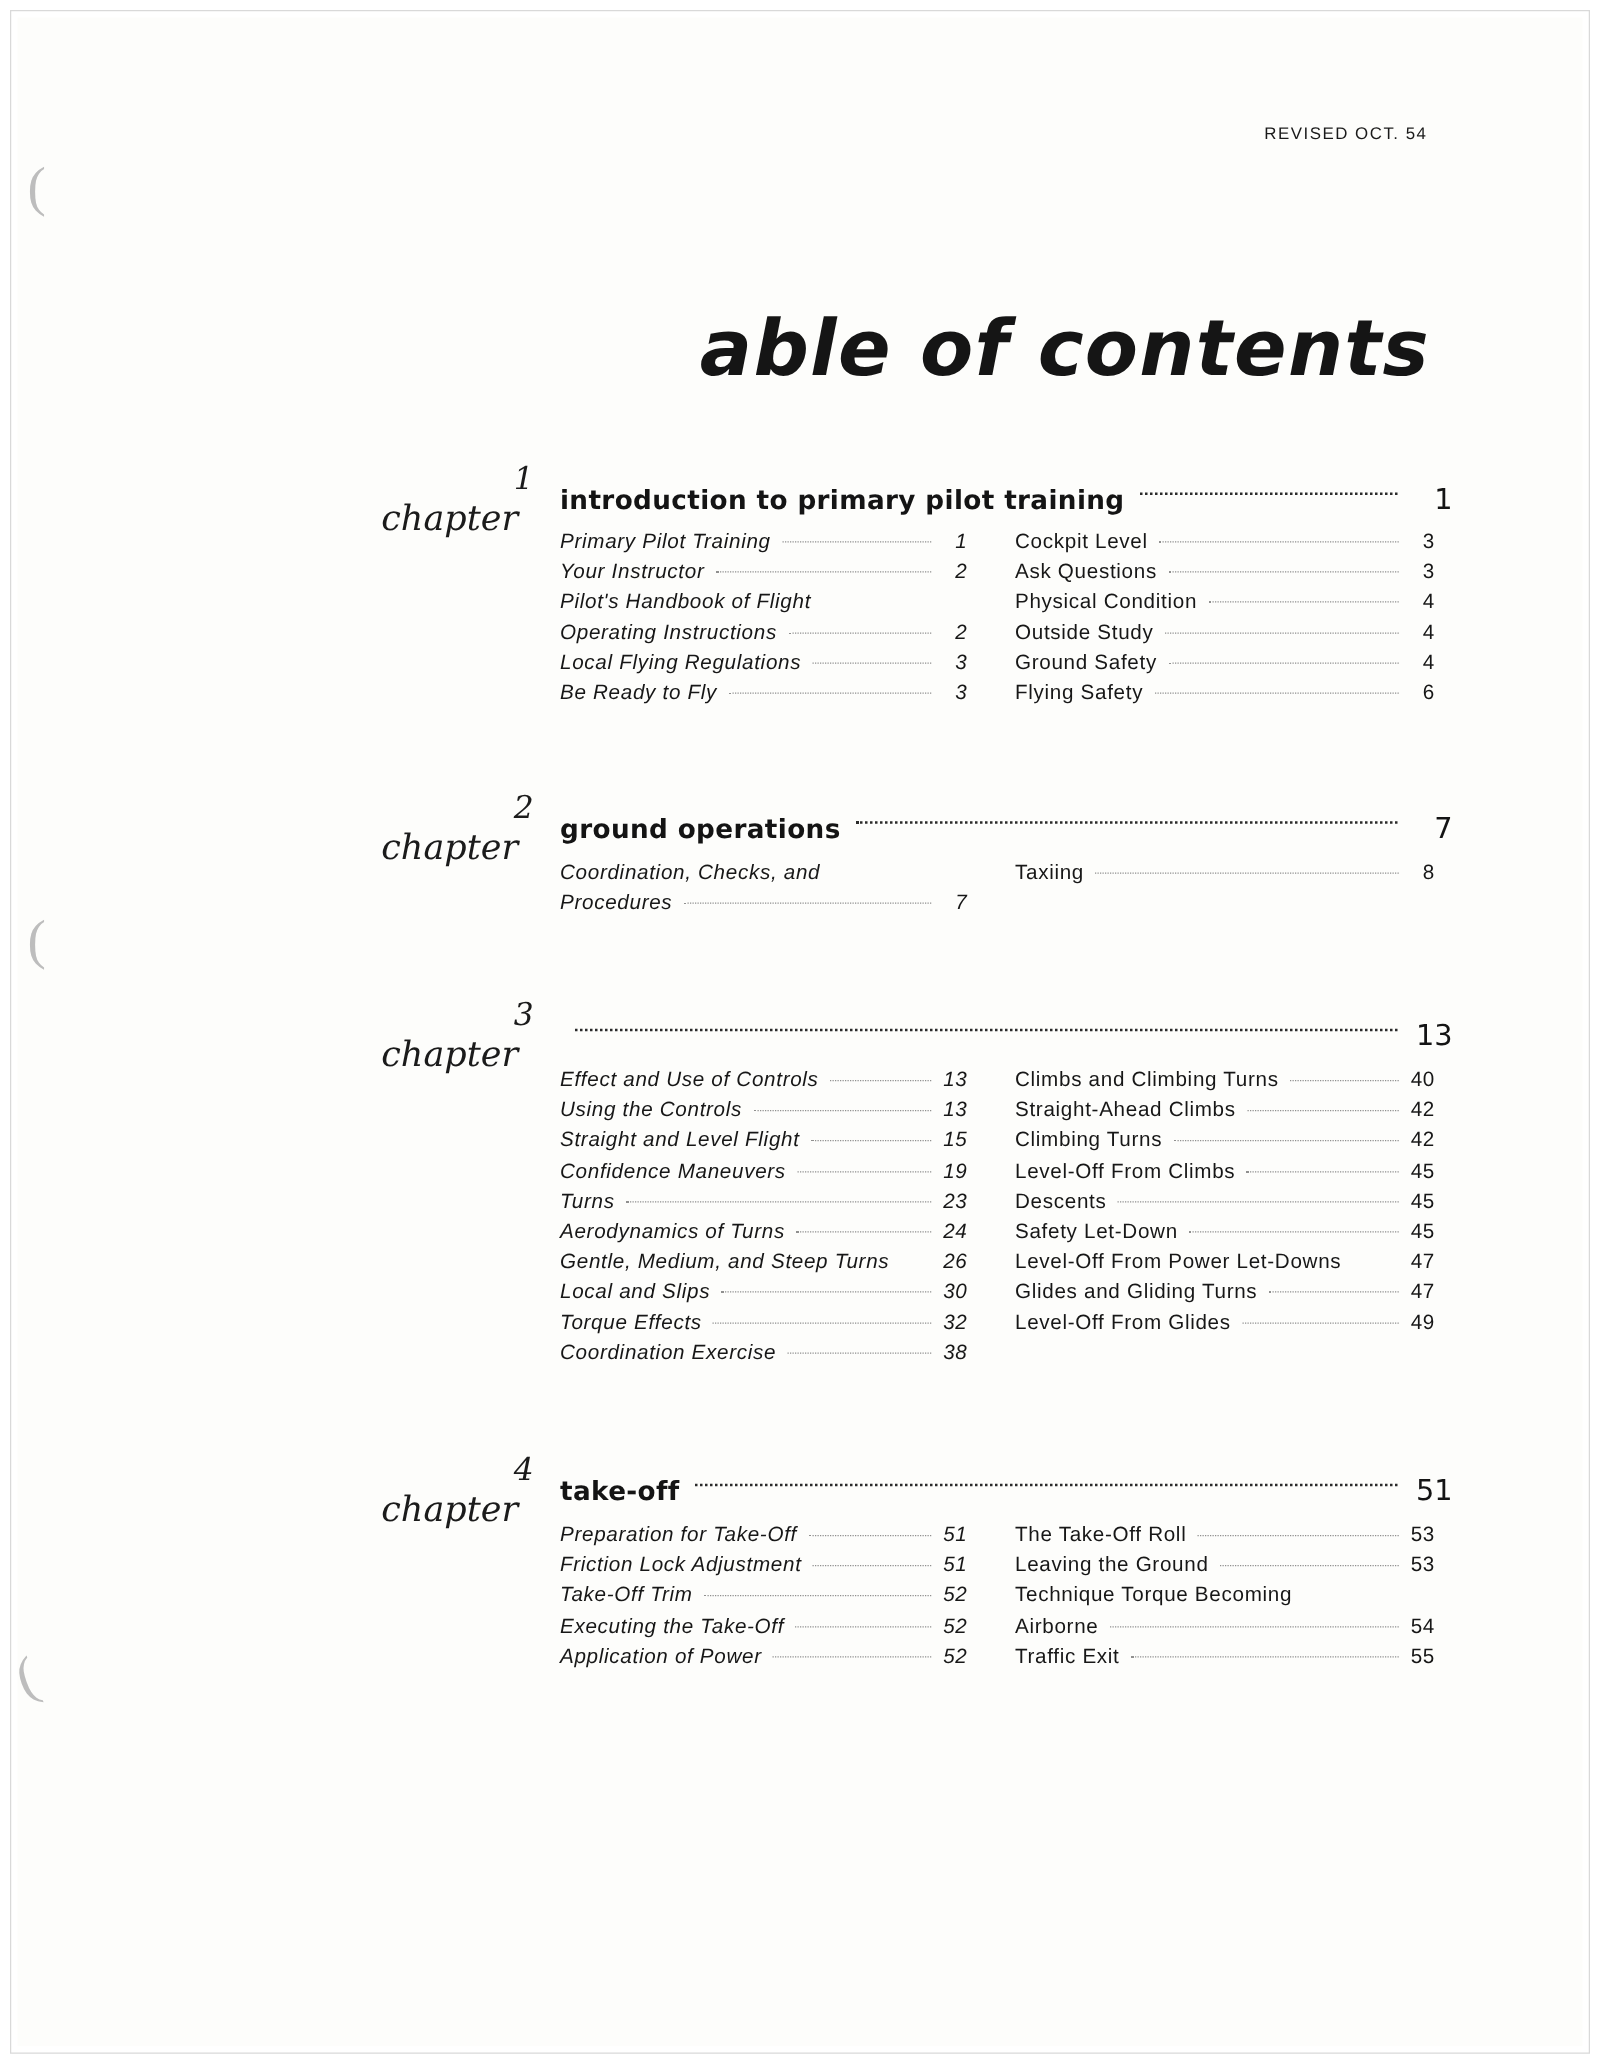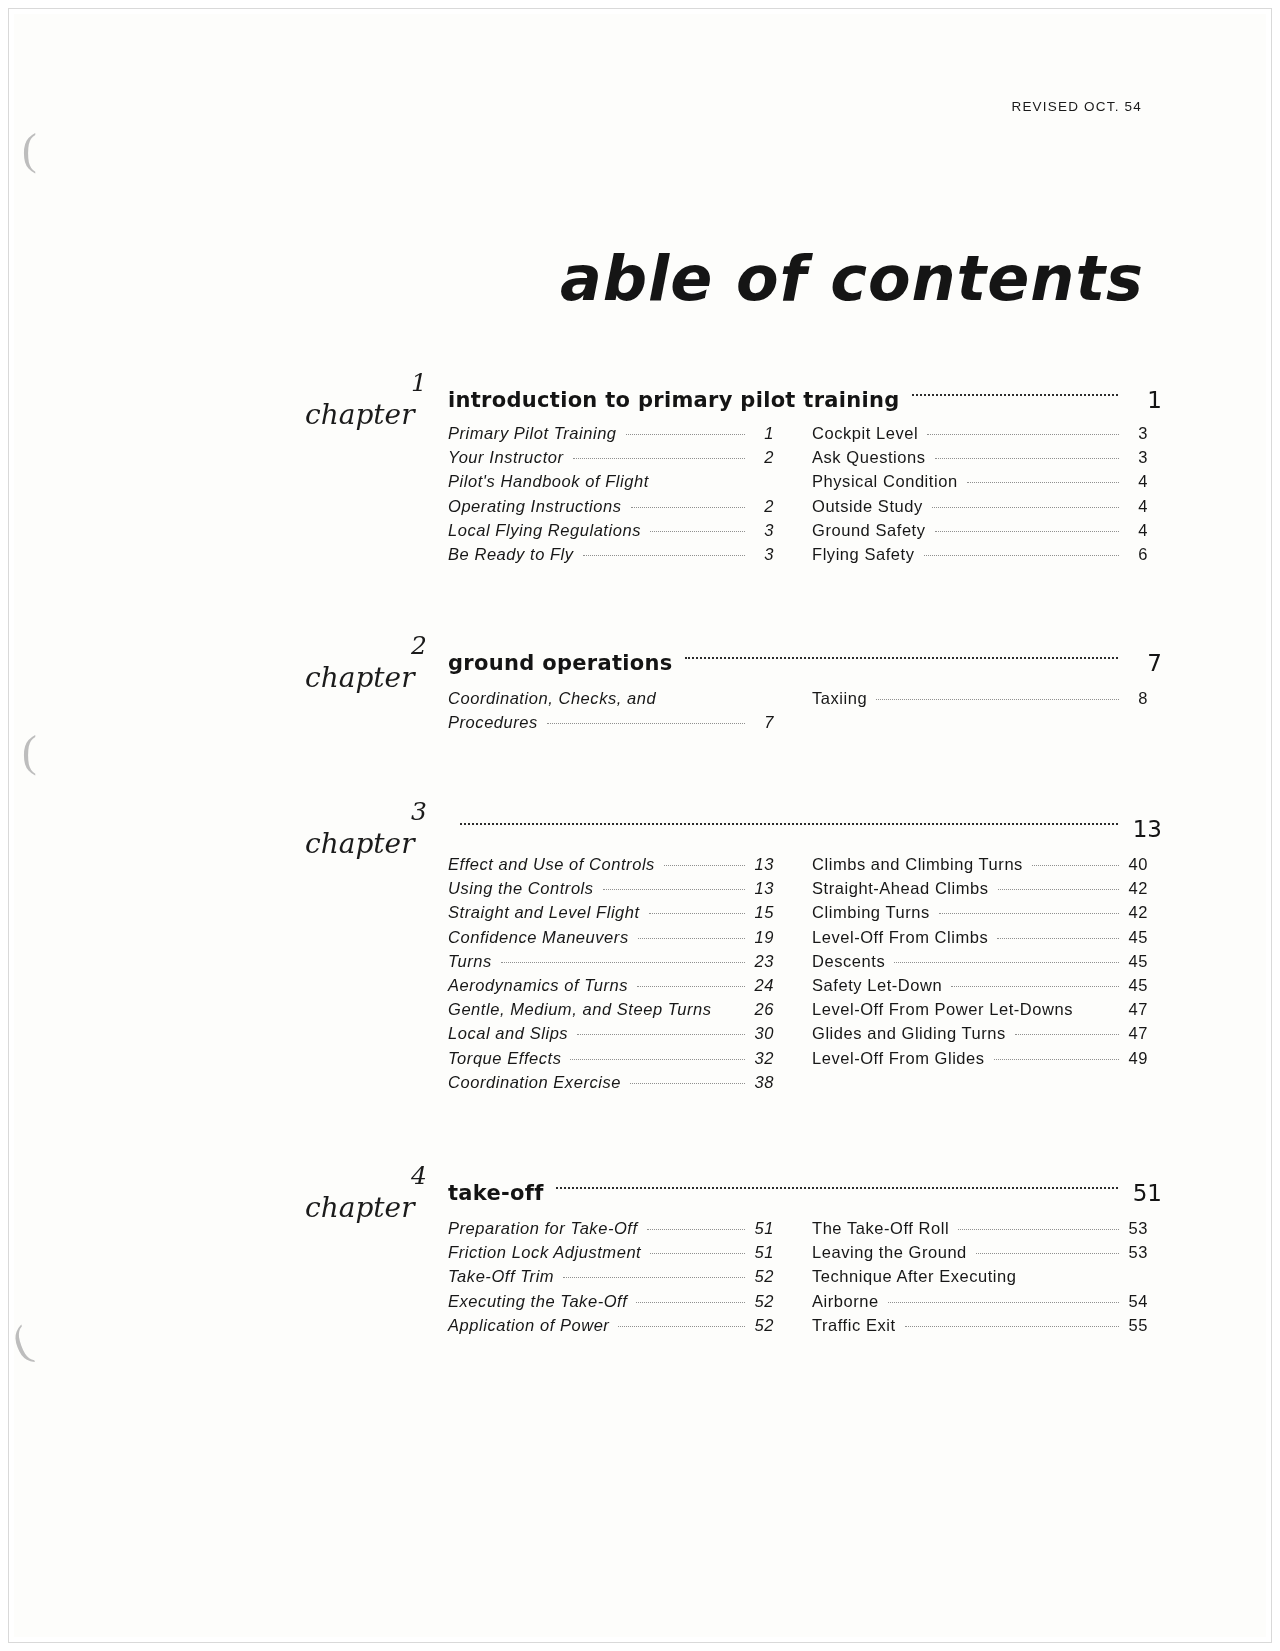--- a/index.html
+++ b/index.html
@@ -454,21 +454,21 @@
           <span class="entry-label">The Take-Off Roll</span>
           <span class="entry-leader"></span>
           <span class="entry-page">53</span>
         </div>
         <div class="entry">
           <span class="entry-label">Leaving the Ground</span>
           <span class="entry-leader"></span>
           <span class="entry-page">53</span>
         </div>
         <div class="entry no-leader">
-          <span class="entry-label">Technique After Executing</span>
+          <span class="entry-label">Technique Torque Becoming</span>
           <span class="entry-leader" style="border-bottom: none;"></span>
           <span class="entry-page"></span>
         </div>
         <div class="entry">
           <span class="entry-label">Airborne</span>
           <span class="entry-leader"></span>
           <span class="entry-page">54</span>
         </div>
         <div class="entry">
           <span class="entry-label">Traffic Exit</span>

